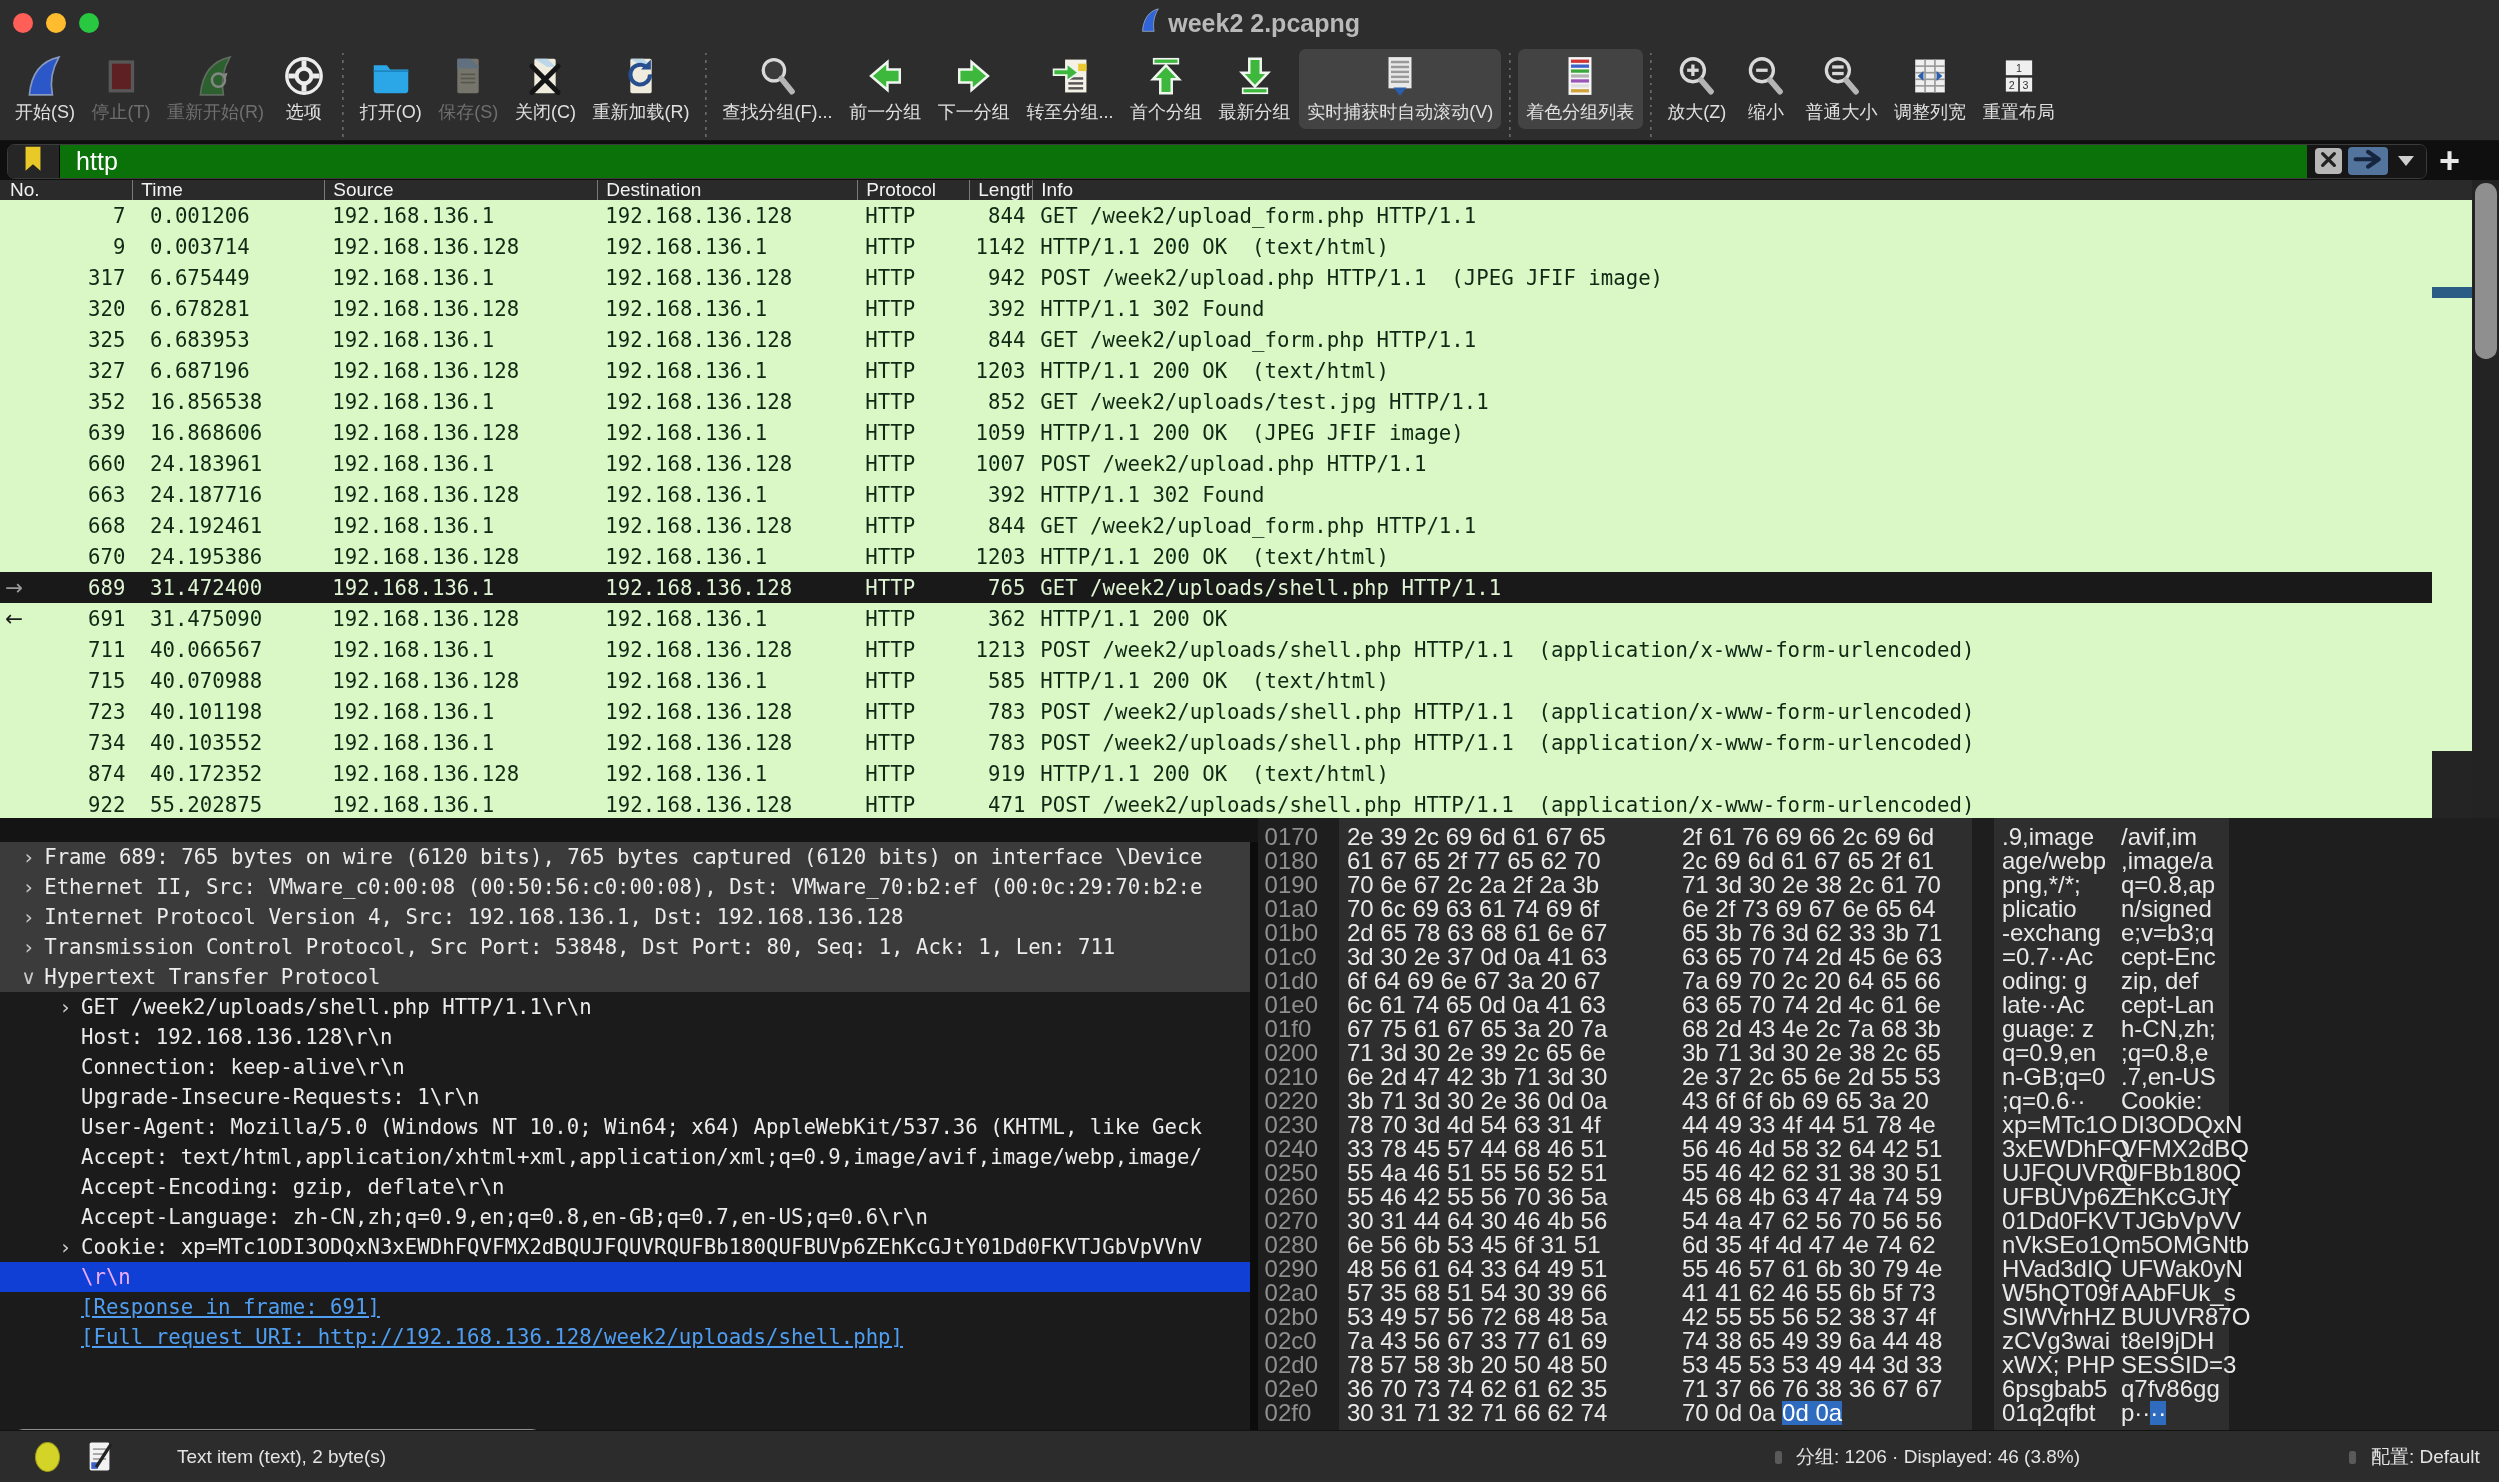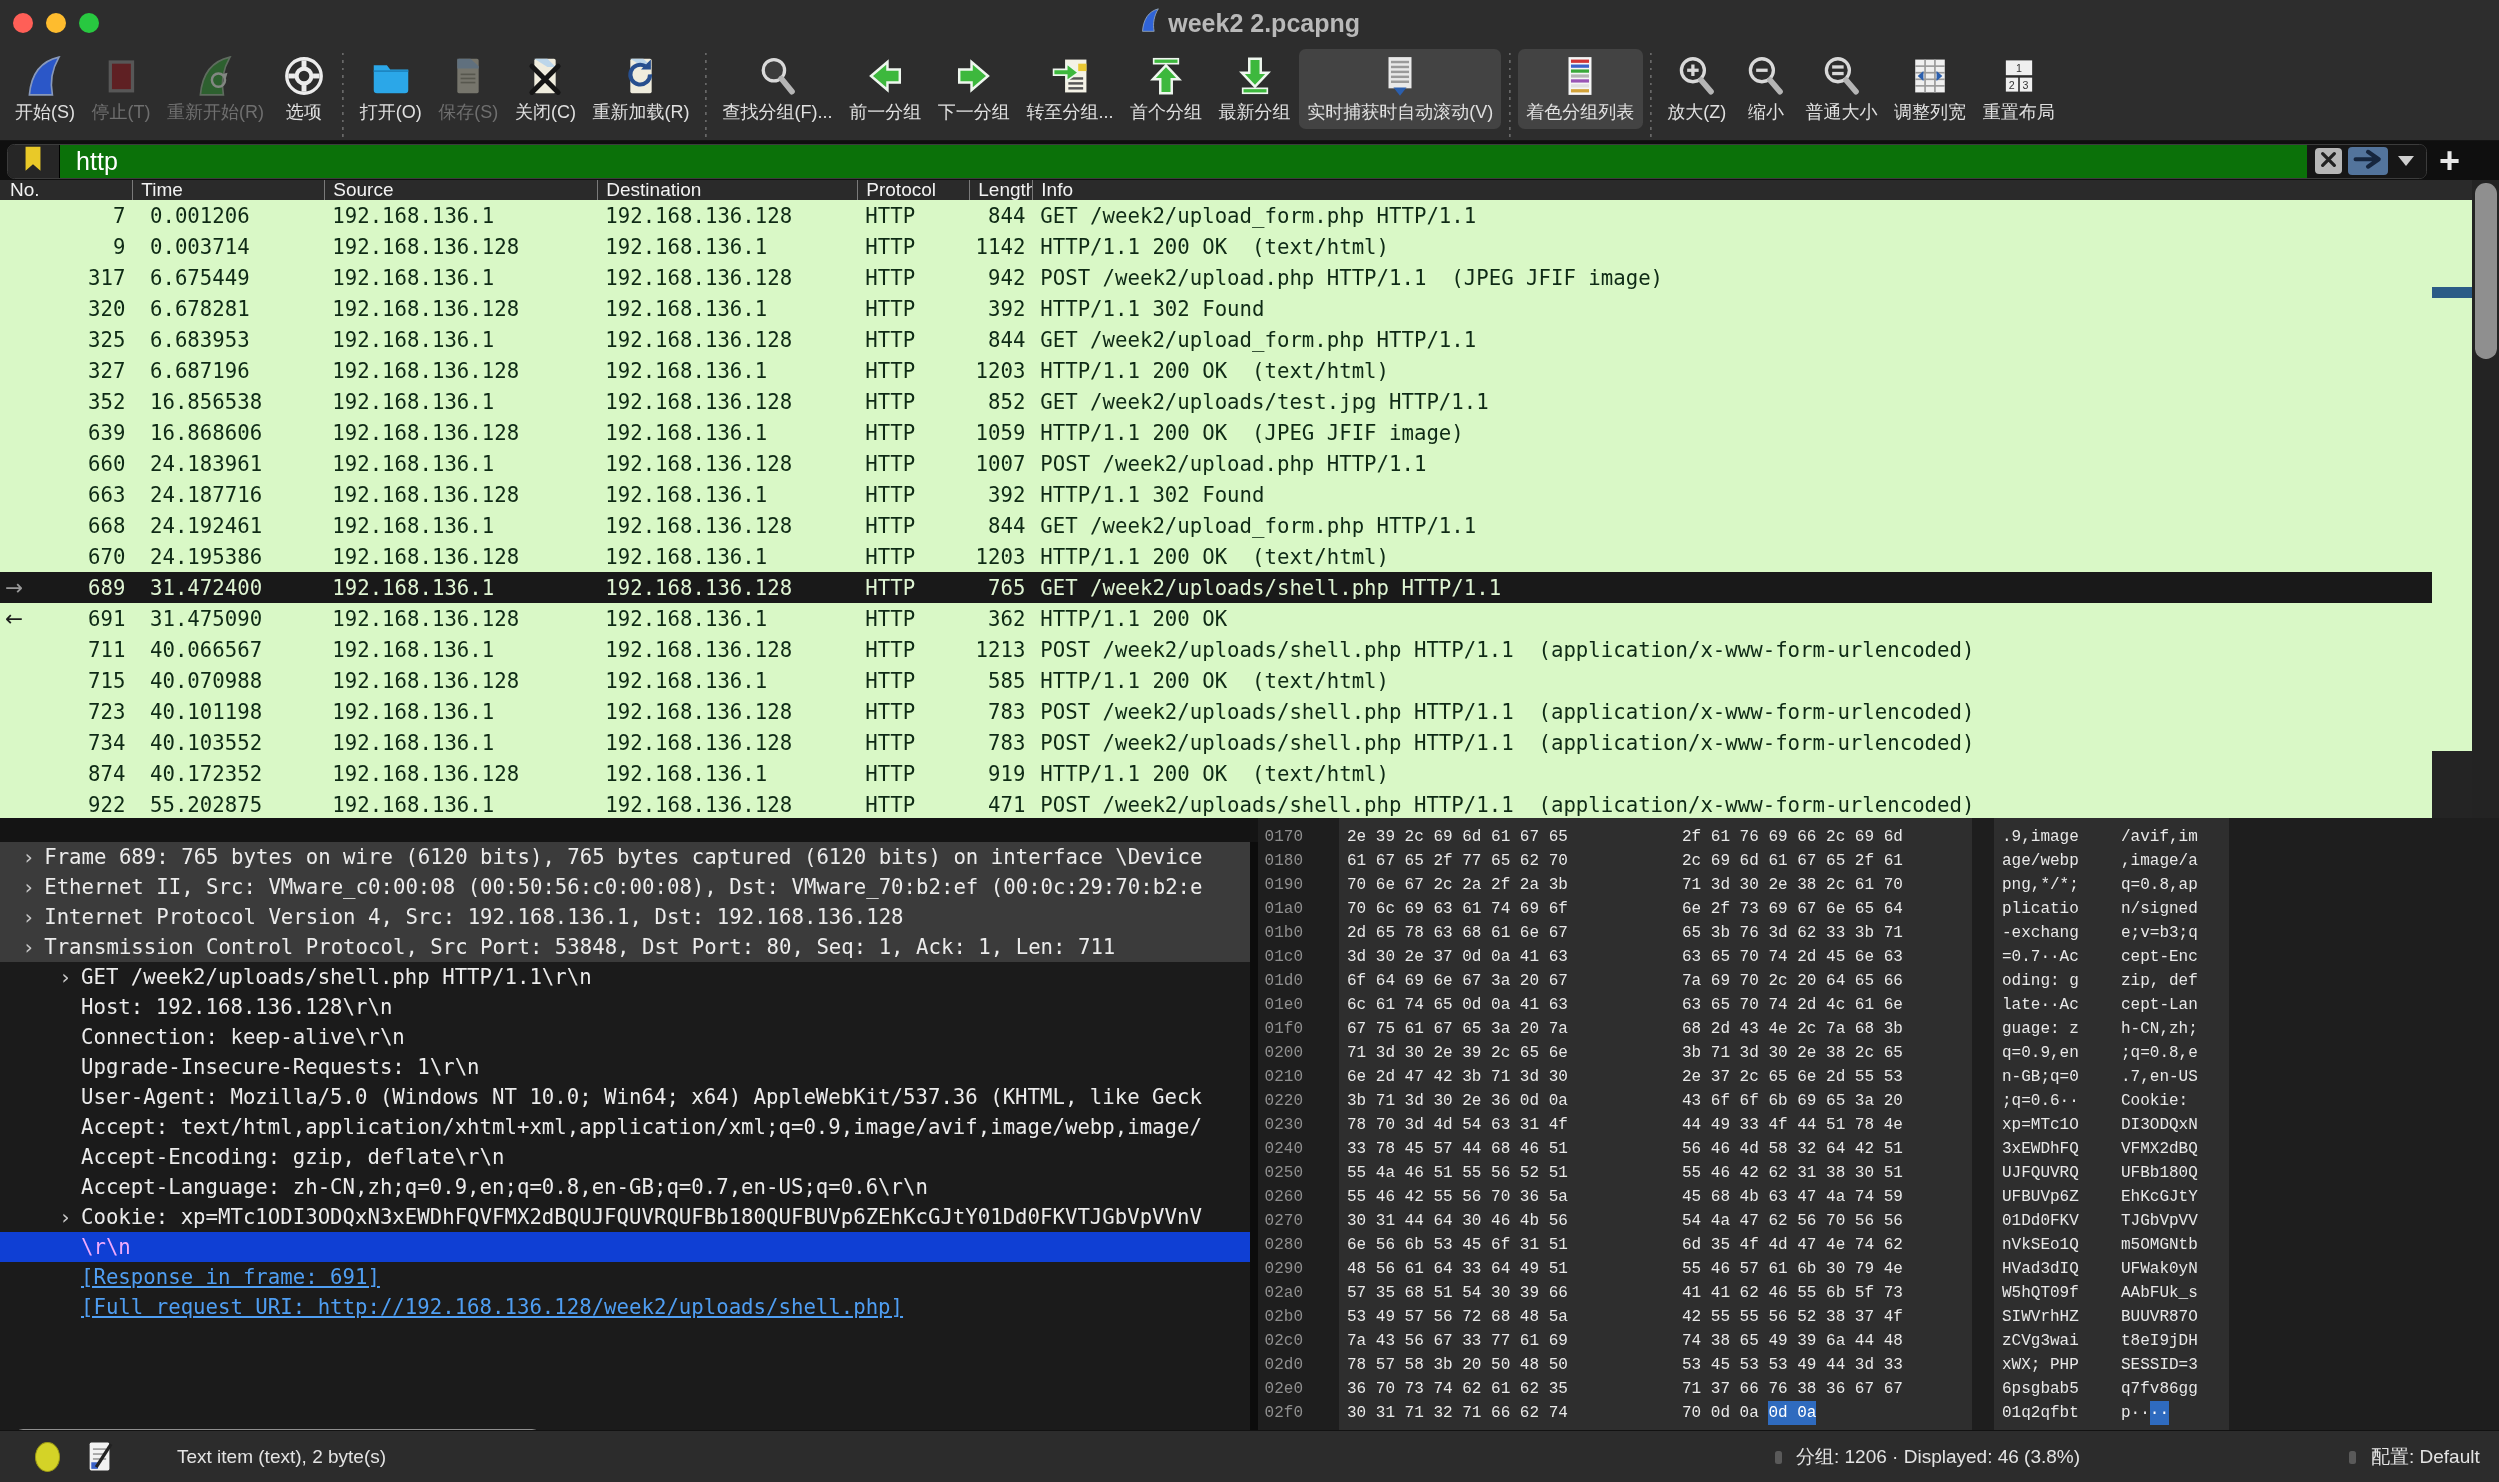--- a/index.html
+++ b/index.html
@@ -75,21 +75,21 @@
               font-family:"DejaVu Sans",sans-serif;font-size:20px;}
   .drow.d0{padding-left:13.2px;}
   .drow.d1{padding-left:50px;}
   .drow.band{background:#3b3b3b;}
   .drow.sel{background:#0f3fd4;color:#f0abfc;}
   .dlink{color:#4f9ef2;text-decoration:underline;}
   .hscroll{position:absolute;left:13.2px;top:587px;width:529px;height:20px;border-radius:10px;background:#8f8f8f;}
 
   
   .hexpane{position:absolute;left:1258px;top:818px;width:1242px;height:612px;background:#1e1e1e;
-           font-family:Liberation Mono, monospace;font-size:16px;color:#e9e9e9;overflow:hidden;}
+           font-family:Liberation Sans, sans-serif;font-size:24px;color:#e9e9e9;overflow:hidden;}
   .hband{position:absolute;top:0;height:612px;background:#2e2e2e;}
   .hband.hexb{left:81px;width:633px;}
   .hband.asciib{left:736px;width:235px;}
   .hxrows{position:absolute;left:0;top:6.6px;width:1242px;}
   .hxrow{position:relative;height:24px;}
   .hxrow span{position:absolute;top:0;white-space:pre;line-height:24px;}
   .hx-off{left:6.6px;color:#8f8f8f;}
   .hx-h1{left:89px;}
   .hx-h2{left:424px;}
   .hx-a1{left:744px;}
@@ -438,20 +438,21 @@
   </div>
   <div class="vscroll">
     <div class="vthumb"></div>
   </div>
 
   <div class="details" id="details">
       <div class="drow d0 band"><span class="dexp">›</span><span>Frame 689: 765 bytes on wire (6120 bits), 765 bytes captured (6120 bits) on interface \Device</span></div>
       <div class="drow d0 band"><span class="dexp">›</span><span>Ethernet II, Src: VMware_c0:00:08 (00:50:56:c0:00:08), Dst: VMware_70:b2:ef (00:0c:29:70:b2:e</span></div>
       <div class="drow d0 band"><span class="dexp">›</span><span>Internet Protocol Version 4, Src: 192.168.136.1, Dst: 192.168.136.128</span></div>
       <div class="drow d0 band"><span class="dexp">›</span><span>Transmission Control Protocol, Src Port: 53848, Dst Port: 80, Seq: 1, Ack: 1, Len: 711</span></div>
+      <div class="drow d0 band"><span class="dexp">∨</span><span>Hypertext Transfer Protocol</span></div>
       <div class="drow d1"><span class="dexp">›</span><span>GET /week2/uploads/shell.php HTTP/1.1\r\n</span></div>
       <div class="drow d1"><span class="dexp"></span><span>Host: 192.168.136.128\r\n</span></div>
       <div class="drow d1"><span class="dexp"></span><span>Connection: keep-alive\r\n</span></div>
       <div class="drow d1"><span class="dexp"></span><span>Upgrade-Insecure-Requests: 1\r\n</span></div>
       <div class="drow d1"><span class="dexp"></span><span>User-Agent: Mozilla/5.0 (Windows NT 10.0; Win64; x64) AppleWebKit/537.36 (KHTML, like Geck</span></div>
       <div class="drow d1"><span class="dexp"></span><span>Accept: text/html,application/xhtml+xml,application/xml;q=0.9,image/avif,image/webp,image/</span></div>
       <div class="drow d1"><span class="dexp"></span><span>Accept-Encoding: gzip, deflate\r\n</span></div>
       <div class="drow d1"><span class="dexp"></span><span>Accept-Language: zh-CN,zh;q=0.9,en;q=0.8,en-GB;q=0.7,en-US;q=0.6\r\n</span></div>
       <div class="drow d1"><span class="dexp">›</span><span>Cookie: xp=MTc1ODI3ODQxN3xEWDhFQVFMX2dBQUJFQUVRQUFBb180QUFBUVp6ZEhKcGJtY01Dd0FKVTJGbVpVVnV</span></div>
       <div class="drow d1 sel"><span class="dexp"></span><span>\r\n</span></div>

